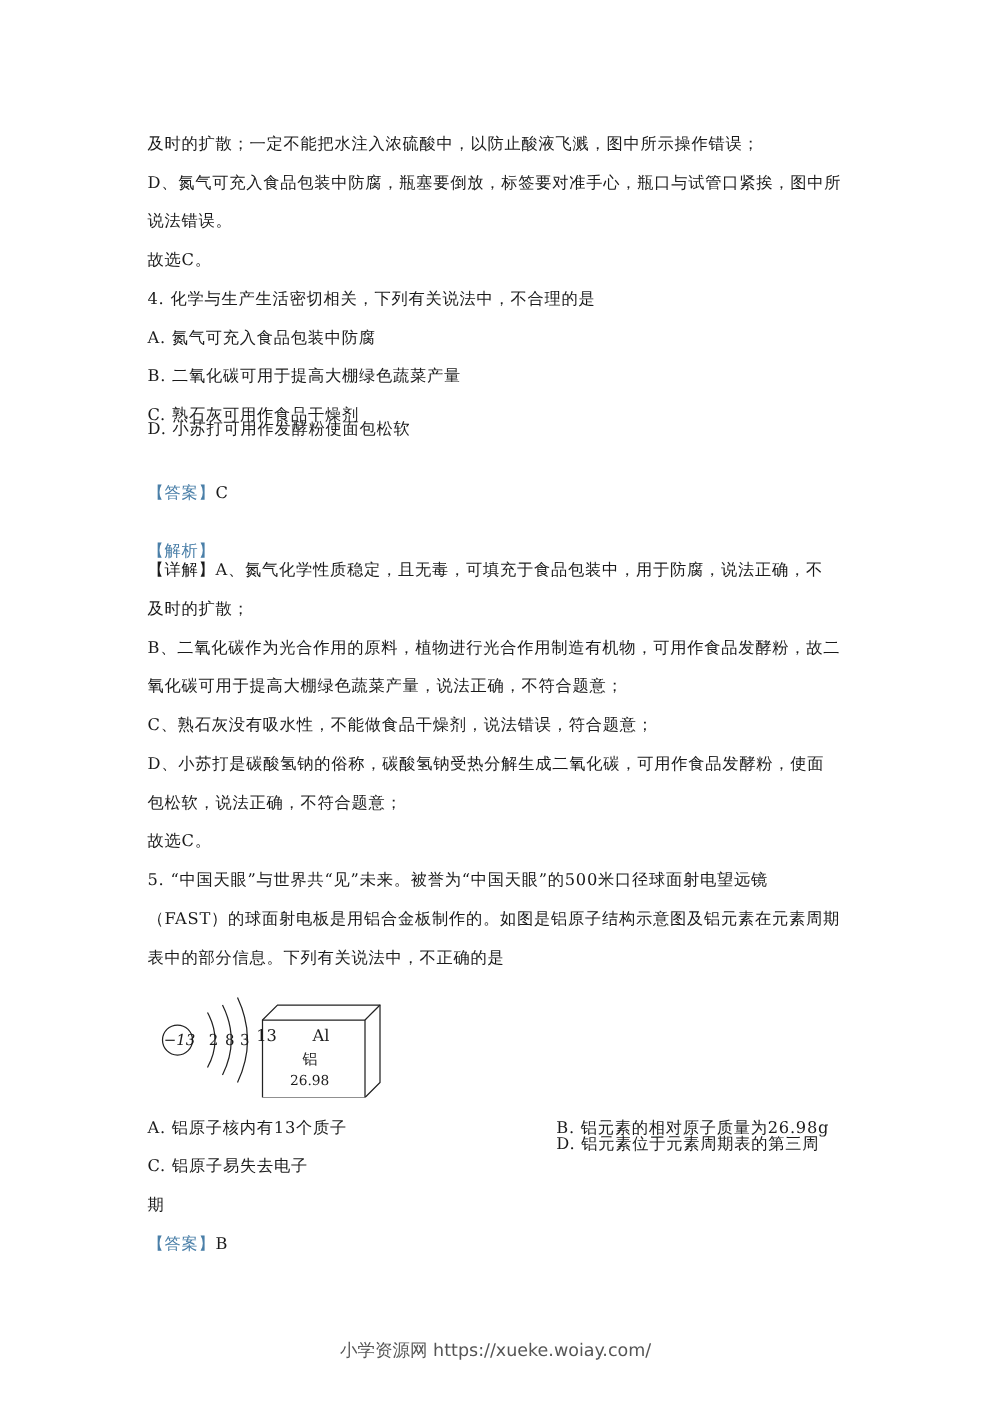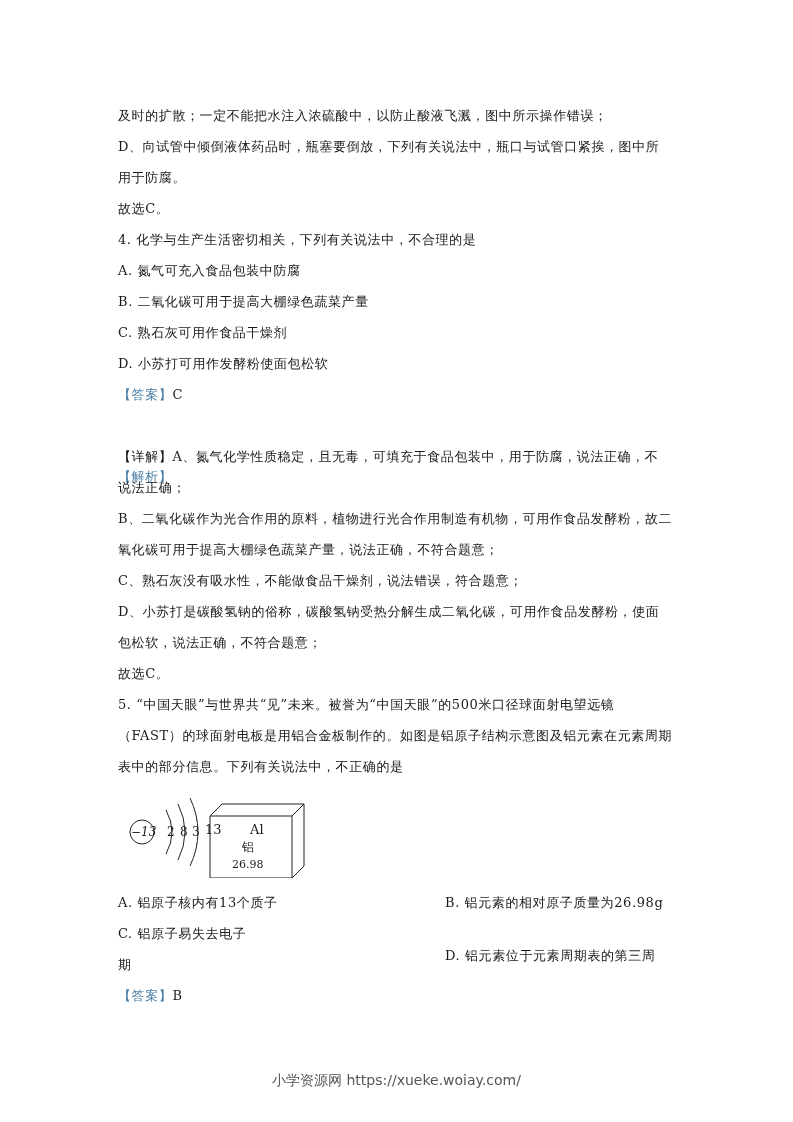--- a/index.html
+++ b/index.html
@@ -1,48 +1,48 @@
 <!DOCTYPE html>
 <html><head>
 <meta charset="utf-8">
 <style>
   html, body { margin:0; padding:0; background:#ffffff; }
   body { width:793px; height:1122px; position:relative; overflow:hidden;
          font-family:"DejaVu Serif", "Liberation Serif", serif; color:#1a1a1a; }
   .page { position:absolute; left:118px; top:0; width:560px; }
   .line { position:absolute; left:0; font-size:13px; line-height:16px; white-space:nowrap; letter-spacing:0.6px; }
-  .blue { color:#4a7fa8;margin-top:35px; }
+  .blue { color:#4a7fa8; }
   .figure { position:absolute; left:128px; top:792px; width:180px; height:86px; }
   .opt { position:absolute; font-size:13px; line-height:16px; white-space:nowrap; letter-spacing:0.6px; }
   .footer { position:absolute; top:1072px; left:0; width:793px; text-align:center;
             font-family:"DejaVu Sans", "Liberation Sans", sans-serif; font-size:14px; color:#555; }
 </style>
 </head>
 <body>
 
 <div class="page">
   <div class="line" style="top:108px">及时的扩散；一定不能把水注入浓硫酸中，以防止酸液飞溅，图中所示操作错误；</div>
-  <div class="line" style="top:139px">D、向试管中倾倒液体药品时，瓶塞要倒放，下列有关说法中，瓶口与试管口紧挨，图中所</div>
-  <div class="line" style="top:170px">用于防腐。</div>
+  <div class="line" style="top:139px">D、氮气可充入食品包装中防腐，瓶塞要倒放，标签要对准手心，瓶口与试管口紧挨，图中所</div>
+  <div class="line" style="top:170px">说法错误。</div>
   <div class="line" style="top:201px">故选C。</div>
 
   <div class="line" style="top:232px">4. 化学与生产生活密切相关，下列有关说法中，不合理的是</div>
   <div class="line" style="top:263px">A. 氮气可充入食品包装中防腐</div>
   <div class="line" style="top:294px">B. 二氧化碳可用于提高大棚绿色蔬菜产量</div>
   <div class="line" style="top:325px">C. 熟石灰可用作食品干燥剂</div>
-  <div class="line" style="top:356px">D. 小苏打可用作发酵粉使面包松软</div>
+  <div class="line" style="top:336px">D. 小苏打可用作发酵粉使面包松软</div>
 
   <div class="line" style="top:387px">
     <span class="blue">【答案】</span><span>C</span>
   </div>
   <div class="line blue" style="top:434px">【解析】</div>
   <div class="line" style="top:449px">
     <span>【详解】</span><span>A、氮气化学性质稳定，且无毒，可填充于食品包装中，用于防腐，说法正确，不</span>
   </div>
-  <div class="line" style="top:480px">说法正确；</div>
+  <div class="line" style="top:480px">及时的扩散；</div>
   <div class="line" style="top:511px">B、二氧化碳作为光合作用的原料，植物进行光合作用制造有机物，可用作食品发酵粉，故二</div>
   <div class="line" style="top:542px">氧化碳可用于提高大棚绿色蔬菜产量，说法正确，不符合题意；</div>
   <div class="line" style="top:573px">C、熟石灰没有吸水性，不能做食品干燥剂，说法错误，符合题意；</div>
   <div class="line" style="top:604px">D、小苏打是碳酸氢钠的俗称，碳酸氢钠受热分解生成二氧化碳，可用作食品发酵粉，使面</div>
   <div class="line" style="top:635px">包松软，说法正确，不符合题意；</div>
   <div class="line" style="top:666px">故选C。</div>
 
   <div class="line" style="top:697px">5. “中国天眼”与世界共“见”未来。被誉为“中国天眼”的500米口径球面射电望远镜</div>
   <div class="line" style="top:728px">（FAST）的球面射电板是用铝合金板制作的。如图是铝原子结构示意图及铝元素在元素周期</div>
   <div class="line" style="top:759px">表中的部分信息。下列有关说法中，不正确的是</div>
@@ -65,19 +65,19 @@
   <span style="position:absolute;left:64px;top:33px;font-size:12px;">3</span>
   <span style="position:absolute;left:77px;top:30px;font-size:13px;">13</span>
   <span style="position:absolute;left:122px;top:30px;font-size:13px;text-align:right;">Al</span>
   <span style="position:absolute;left:114px;top:47px;font-size:12px;">铝</span>
   <span style="position:absolute;left:104px;top:66px;font-size:11px;">26.98</span>
 </div>
 
 <div class="opt" style="left:118px;top:895px">A. 铝原子核内有13个质子</div>
 <div class="opt" style="left:445px;top:895px">B. 铝元素的相对原子质量为26.98g</div>
 <div class="opt" style="left:118px;top:926px">C. 铝原子易失去电子</div>
-<div class="opt" style="left:445px;top:948px">D. 铝元素位于元素周期表的第三周</div>
+<div class="opt" style="left:445px;top:908px">D. 铝元素位于元素周期表的第三周</div>
 <div class="opt" style="left:118px;top:957px">期</div>
 <div class="opt" style="left:118px;top:988px">
   <span class="blue">【答案】</span><span>B</span>
 </div>
 
 <div class="footer">小学资源网 https://xueke.woiay.com/</div>
 
 </body></html>

